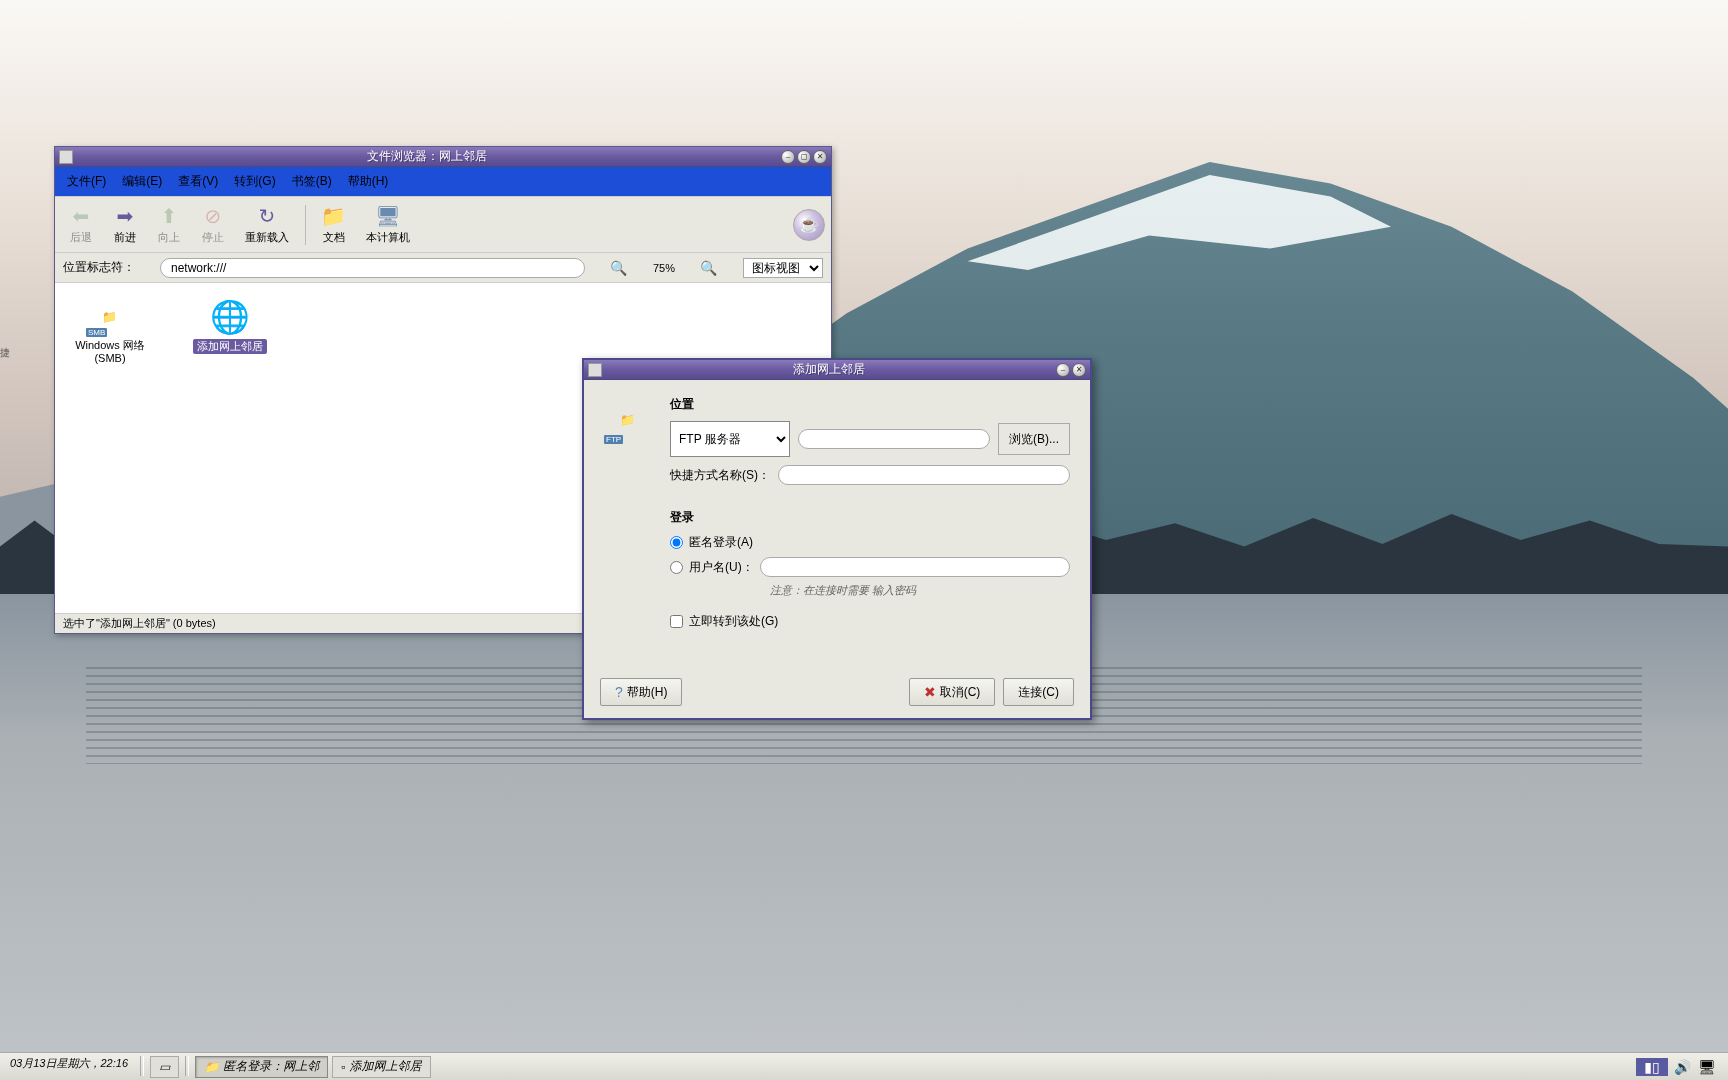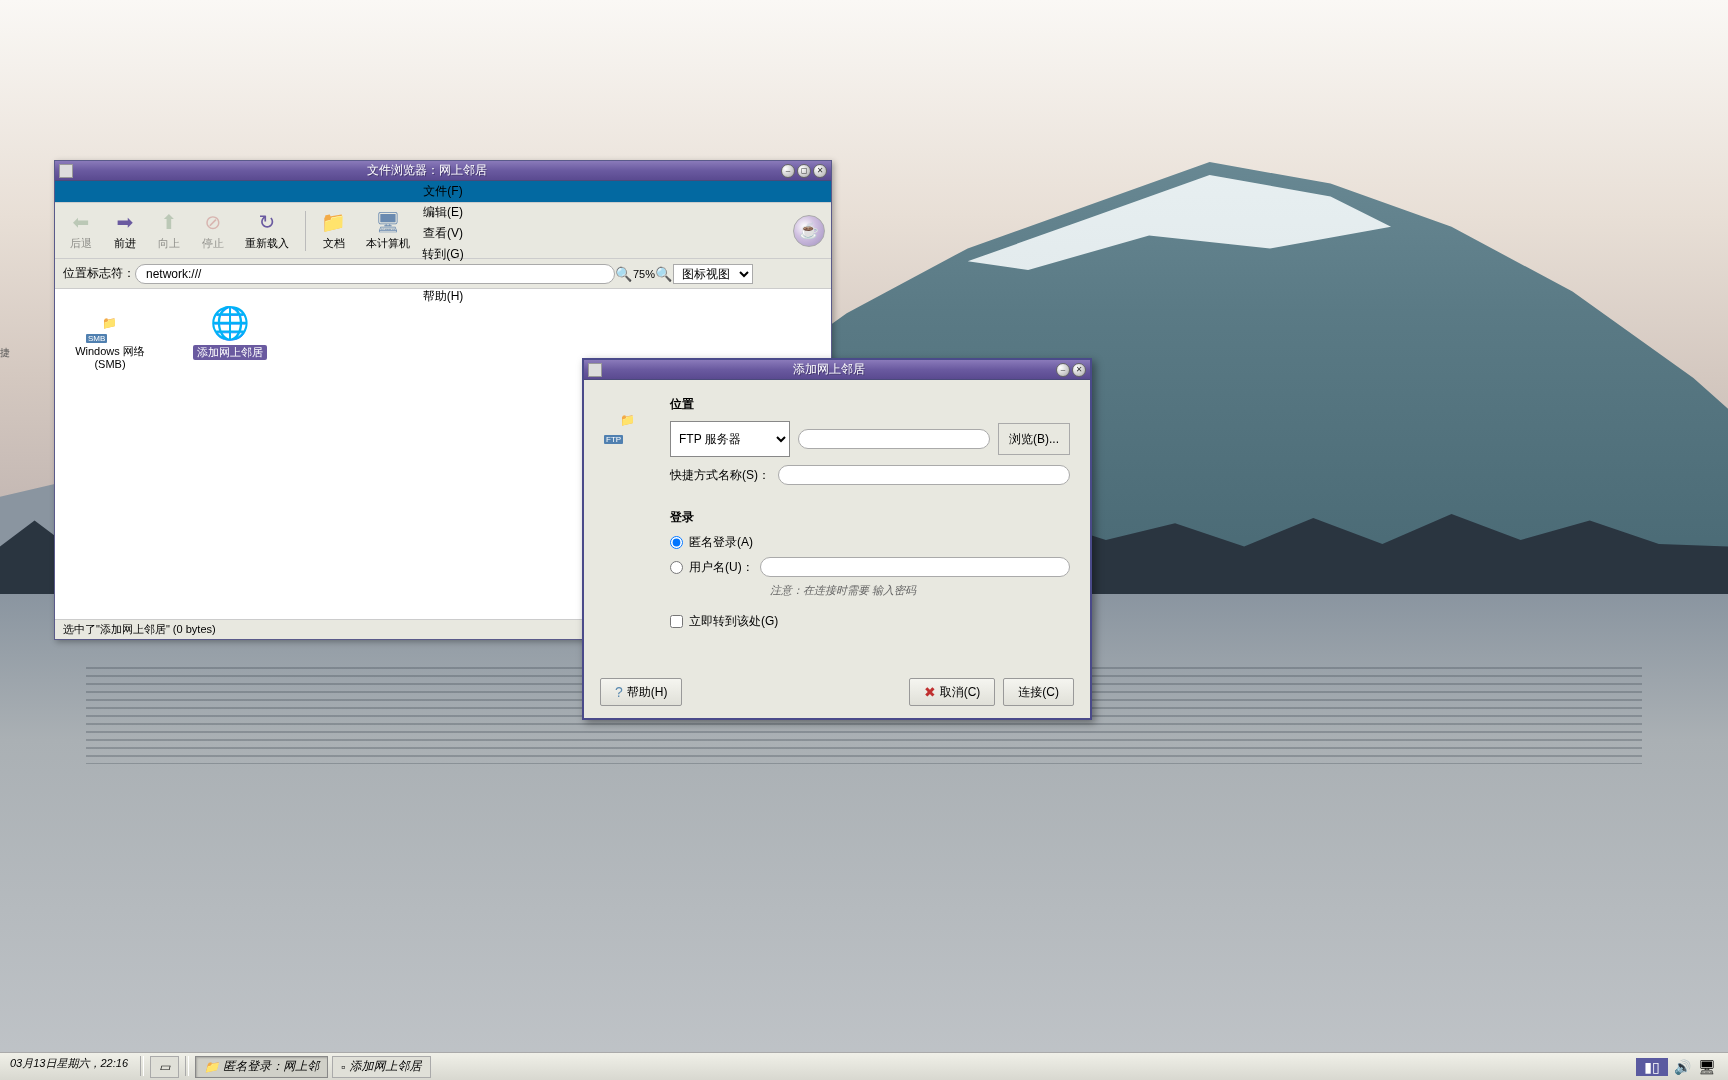--- a/index.html
+++ b/index.html
@@ -13,32 +13,32 @@
 .water { position: absolute; top: 55%; left: 0; right: 0; bottom: 0; background: linear-gradient(to bottom, #8a95a0 0%, #aab0b4 30%, #c0c4c8 100%); }
 .water::before { content: ''; position: absolute; top: 15%; left: 5%; right: 5%; height: 20%; background: repeating-linear-gradient(to bottom, rgba(60,70,80,0.3) 0px, rgba(60,70,80,0.3) 2px, transparent 2px, transparent 8px); }
 
 .window { position: absolute; border: 1px solid #5a5a8a; background: #e8e8e0; box-shadow: 2px 2px 6px rgba(0,0,0,0.3); z-index: 10; }
 .titlebar { height: 20px; background: linear-gradient(to bottom, #8a7aba 0%, #6a5aa0 50%, #5a4a90 100%); display: flex; align-items: center; padding: 0 4px; color: #fff; border-bottom: 1px solid #4a4a7a; }
 .titlebar .title-text { flex: 1; text-align: center; font-size: 12px; text-shadow: 1px 1px 0 rgba(0,0,0,0.3); }
 .titlebar .win-btns { display: flex; gap: 2px; }
 .titlebar .win-btn { width: 14px; height: 14px; border-radius: 50%; background: radial-gradient(circle at 30% 30%, #fff, #aaa); border: 1px solid #666; display: flex; align-items: center; justify-content: center; font-size: 8px; color: #333; cursor: pointer; }
 .titlebar .win-icon { width: 14px; height: 14px; background: #ddd; border: 1px solid #999; }
 
-.menubar { height: 22px; background: #0369a1; display: flex; align-items: center; padding: 0 4px; border-bottom: 1px solid #ccc; flex-direction: column; }
+.menubar { height: 30px; background: #1d4ed8; display: flex; align-items: center; padding: 0 4px; border-bottom: 1px solid #ccc; }
 .menubar .menu-item { padding: 2px 8px; cursor: pointer; }
 
 .toolbar { height: 56px; background: #e8e8e0; display: flex; align-items: center; padding: 2px 6px; border-bottom: 1px solid #ccc; gap: 4px; }
 .tool-btn { display: flex; flex-direction: column; align-items: center; padding: 2px 8px; cursor: pointer; min-width: 40px; }
 .tool-btn.disabled { opacity: 0.4; cursor: default; }
 .tool-btn .tool-icon { width: 24px; height: 24px; display: flex; align-items: center; justify-content: center; font-size: 20px; }
 .tool-btn .tool-label { font-size: 11px; margin-top: 2px; }
 .tool-sep { width: 1px; height: 40px; background: #bbb; margin: 0 4px; }
 .toolbar .brand { margin-left: auto; width: 32px; height: 32px; border-radius: 50%; background: radial-gradient(circle at 35% 35%, #fff, #d0c0e0 40%, #a090c0); border: 1px solid #aaa; display: flex; align-items: center; justify-content: center; color: #8a5a9a; font-size: 16px; }
 
-.locationbar { height: 30px; background: #e8e8e0; display: flex; align-items: center; padding: 4px 8px; gap: 0; border-bottom: 1px solid #ccc; }
+.locationbar { height: 30px; background: #e8e8e0; display: flex; align-items: center; padding: 4px 8px; gap: 25px; border-bottom: 1px solid #ccc; }
 .locationbar .loc-label { font-size: 12px; }
 .locationbar .loc-input { flex: 1; max-width: 480px; height: 20px; border: 1px solid #aaa; border-radius: 10px; padding: 0 10px; background: #fff; }
 .zoom-btn { width: 18px; height: 18px; border: none; background: transparent; cursor: pointer; font-size: 14px; }
 .zoom-text { font-size: 11px; }
 .view-select { height: 20px; border: 1px solid #aaa; padding: 0 4px; background: #fff; min-width: 80px; }
 
 .content-area { background: #fff; height: 330px; padding: 10px; display: flex; gap: 30px; align-items: flex-start; overflow: auto; }
 .file-icon-item { display: flex; flex-direction: column; align-items: center; width: 90px; padding: 4px; cursor: pointer; }
 .file-icon-item.selected .file-label { background: #6a5aa0; color: #fff; border-radius: 2px; padding: 1px 4px; }
 .file-icon-item .file-glyph { width: 48px; height: 40px; display: flex; align-items: center; justify-content: center; font-size: 32px; }
@@ -93,21 +93,21 @@
   <div class="sky"></div>
   <div class="mountain"></div>
   <div class="snow"></div>
   <div class="lowmtn"></div>
   <div class="trees"></div>
   <div class="water"></div>
 </div>
 
 <div class="edge-hint">捷</div>
 
-<div class="window" style="left:54px; top:160px; width:778px;">
+<div class="window" style="left:54px; top:146px; width:778px;">
   <div class="titlebar">
     <div class="win-icon"></div>
     <div class="title-text">文件浏览器：网上邻居</div>
     <div class="win-btns">
       <div class="win-btn">–</div>
       <div class="win-btn">◻</div>
       <div class="win-btn">✕</div>
     </div>
   </div>
   <div class="menubar">

